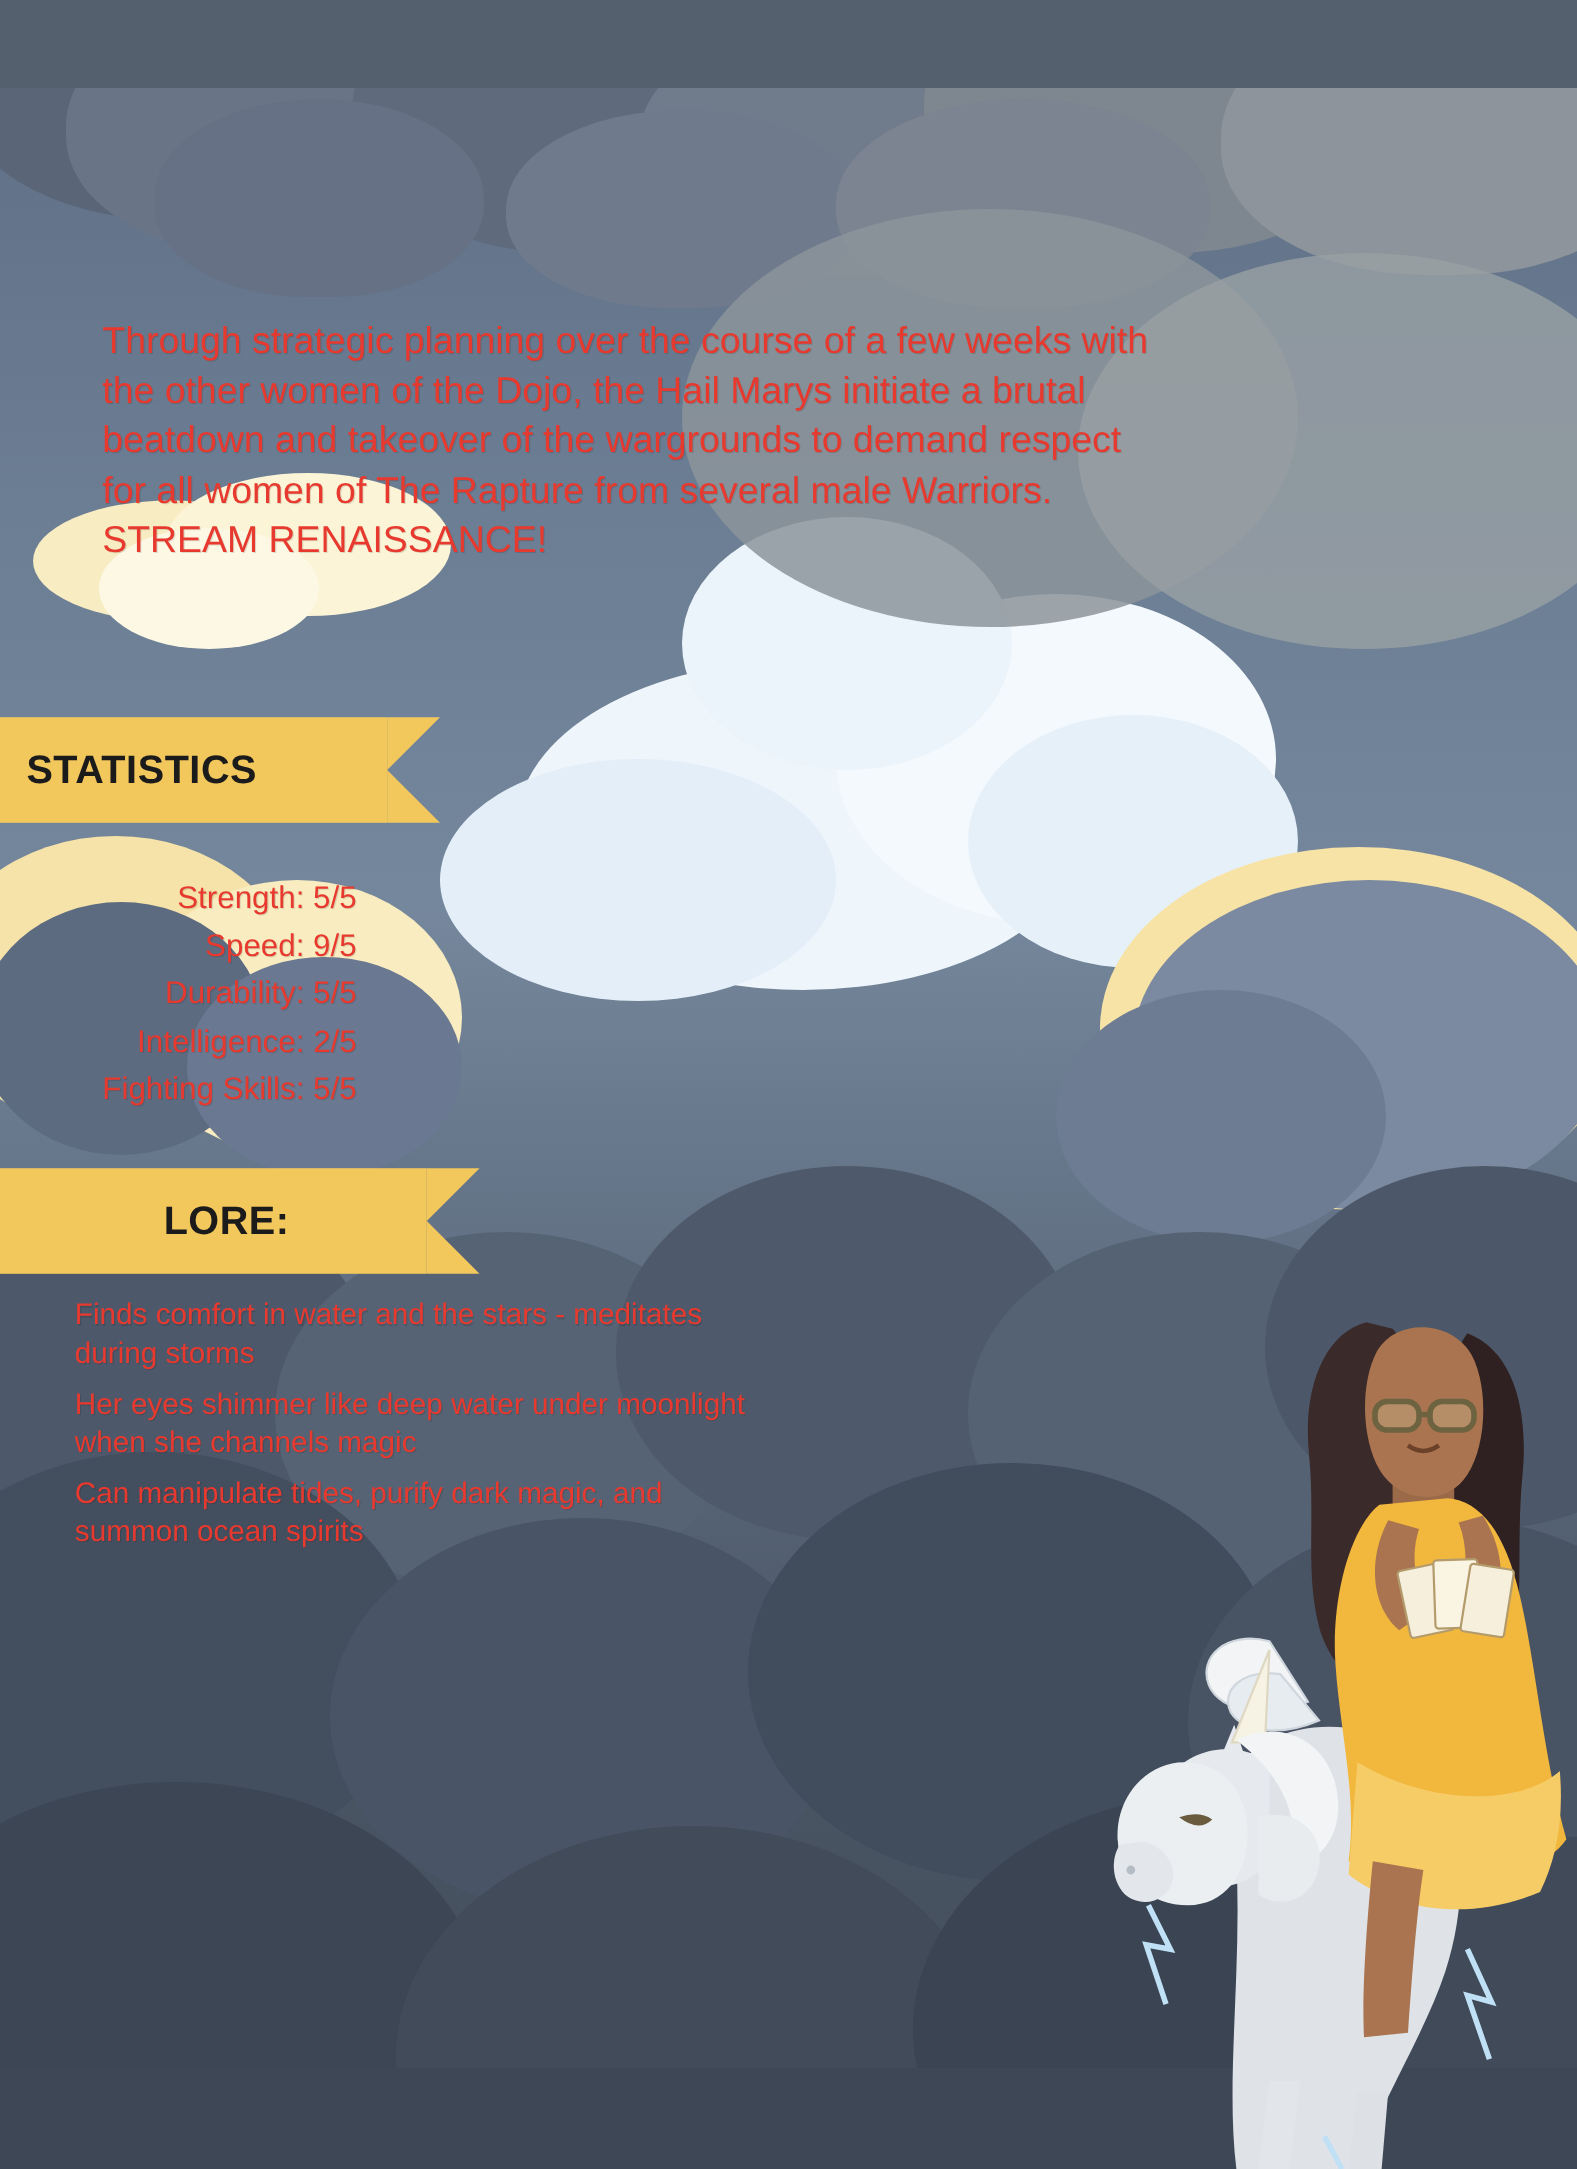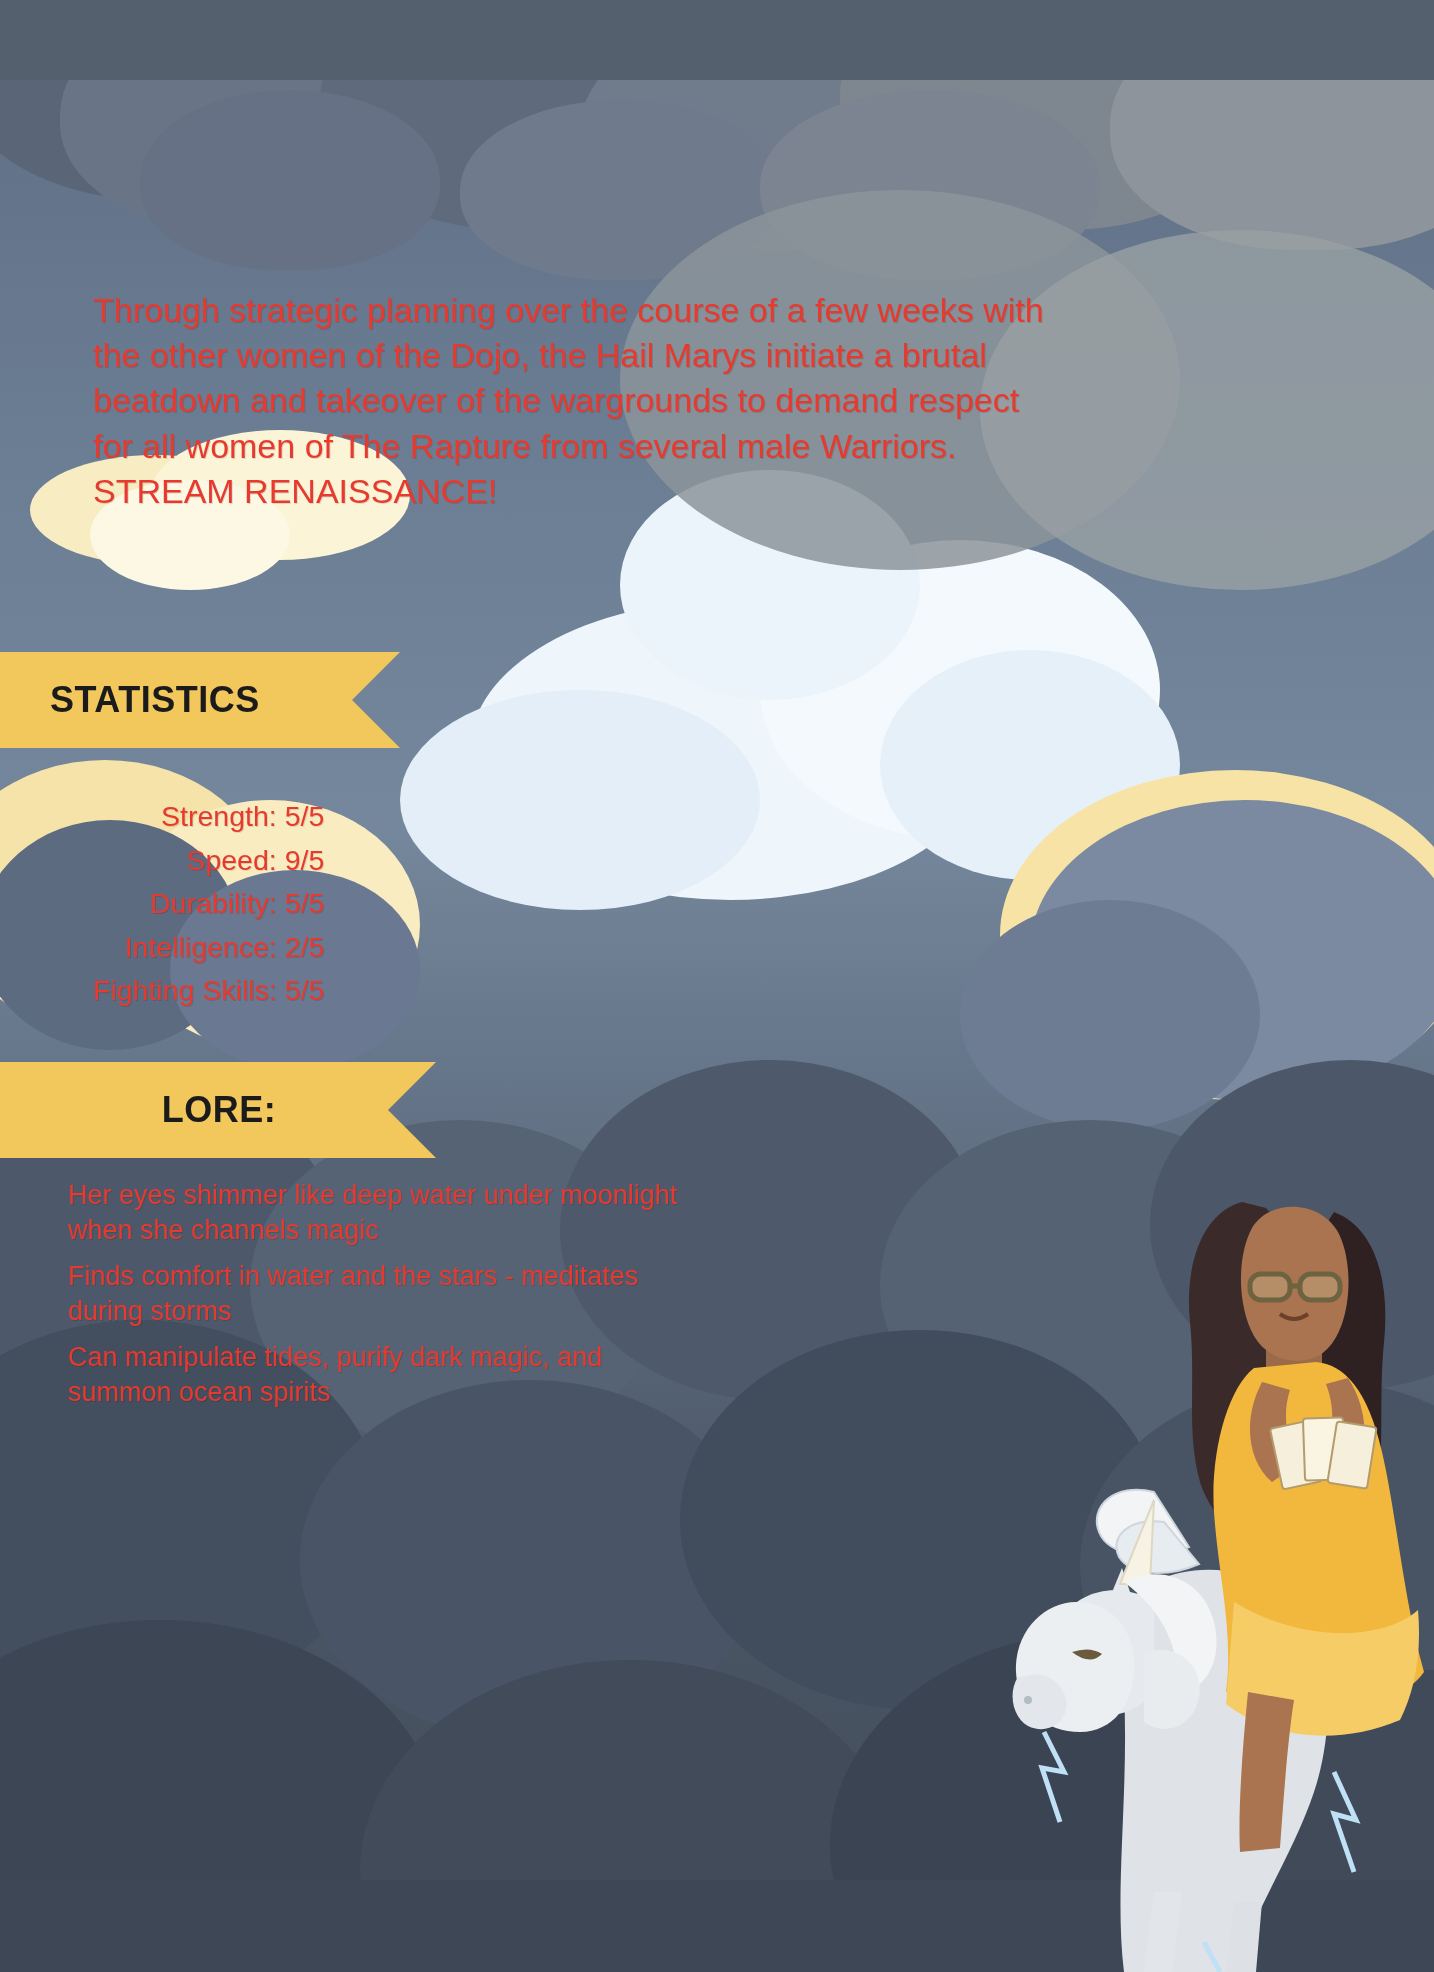--- a/index.html
+++ b/index.html
@@ -80,21 +80,21 @@
     height: 96px;
     background: #f2c75c;
     display: flex;
     align-items: center;
   }
   .ribbon .lbl {
     font-size: 36px;
     font-weight: bold;
     color: #1b1b1b;
     letter-spacing: 0.5px;
-    padding-left: 50px;
+    padding-left: 24px;
   }
   .ribbon .tail {
     position: absolute;
     right: -48px;
     top: 0;
     width: 0;
     height: 0;
     border-top: 48px solid #f2c75c;
     border-bottom: 48px solid #f2c75c;
     border-right: 48px solid transparent;
@@ -226,22 +226,22 @@
       <div>Intelligence: 2/5</div>
       <div>Fighting Skills: 5/5</div>
     </div>
 
     <div class="ribbon" id="ribbon-lore">
       <span class="lbl">LORE:</span>
       <span class="tail"></span>
     </div>
 
     <div class="lore-list">
+      <div class="item">Finds comfort in water and the stars - meditates during storms</div>
       <div class="item">Her eyes shimmer like deep water under moonlight when she channels magic</div>
-      <div class="item">Finds comfort in water and the stars - meditates during storms</div>
       <div class="item">Can manipulate tides, purify dark magic, and summon ocean spirits</div>
     </div>
 
 
     <svg class="character" viewBox="0 0 430 840" xmlns="http://www.w3.org/2000/svg">
 
       <g>
         <path d="M150 360 C110 350 85 375 95 400 C105 425 150 430 185 415 Z" fill="#f2f4f6" stroke="#cfd6dd" stroke-width="2"></path>
         <path d="M160 390 C125 385 105 405 115 425 C128 445 165 445 195 432 Z" fill="#e7ecf1" stroke="#cfd6dd" stroke-width="2"></path>
         <path d="M300 330 C345 315 390 340 382 372 C374 402 330 410 296 392 Z" fill="#f4f6f8" stroke="#cfd6dd" stroke-width="2"></path>

